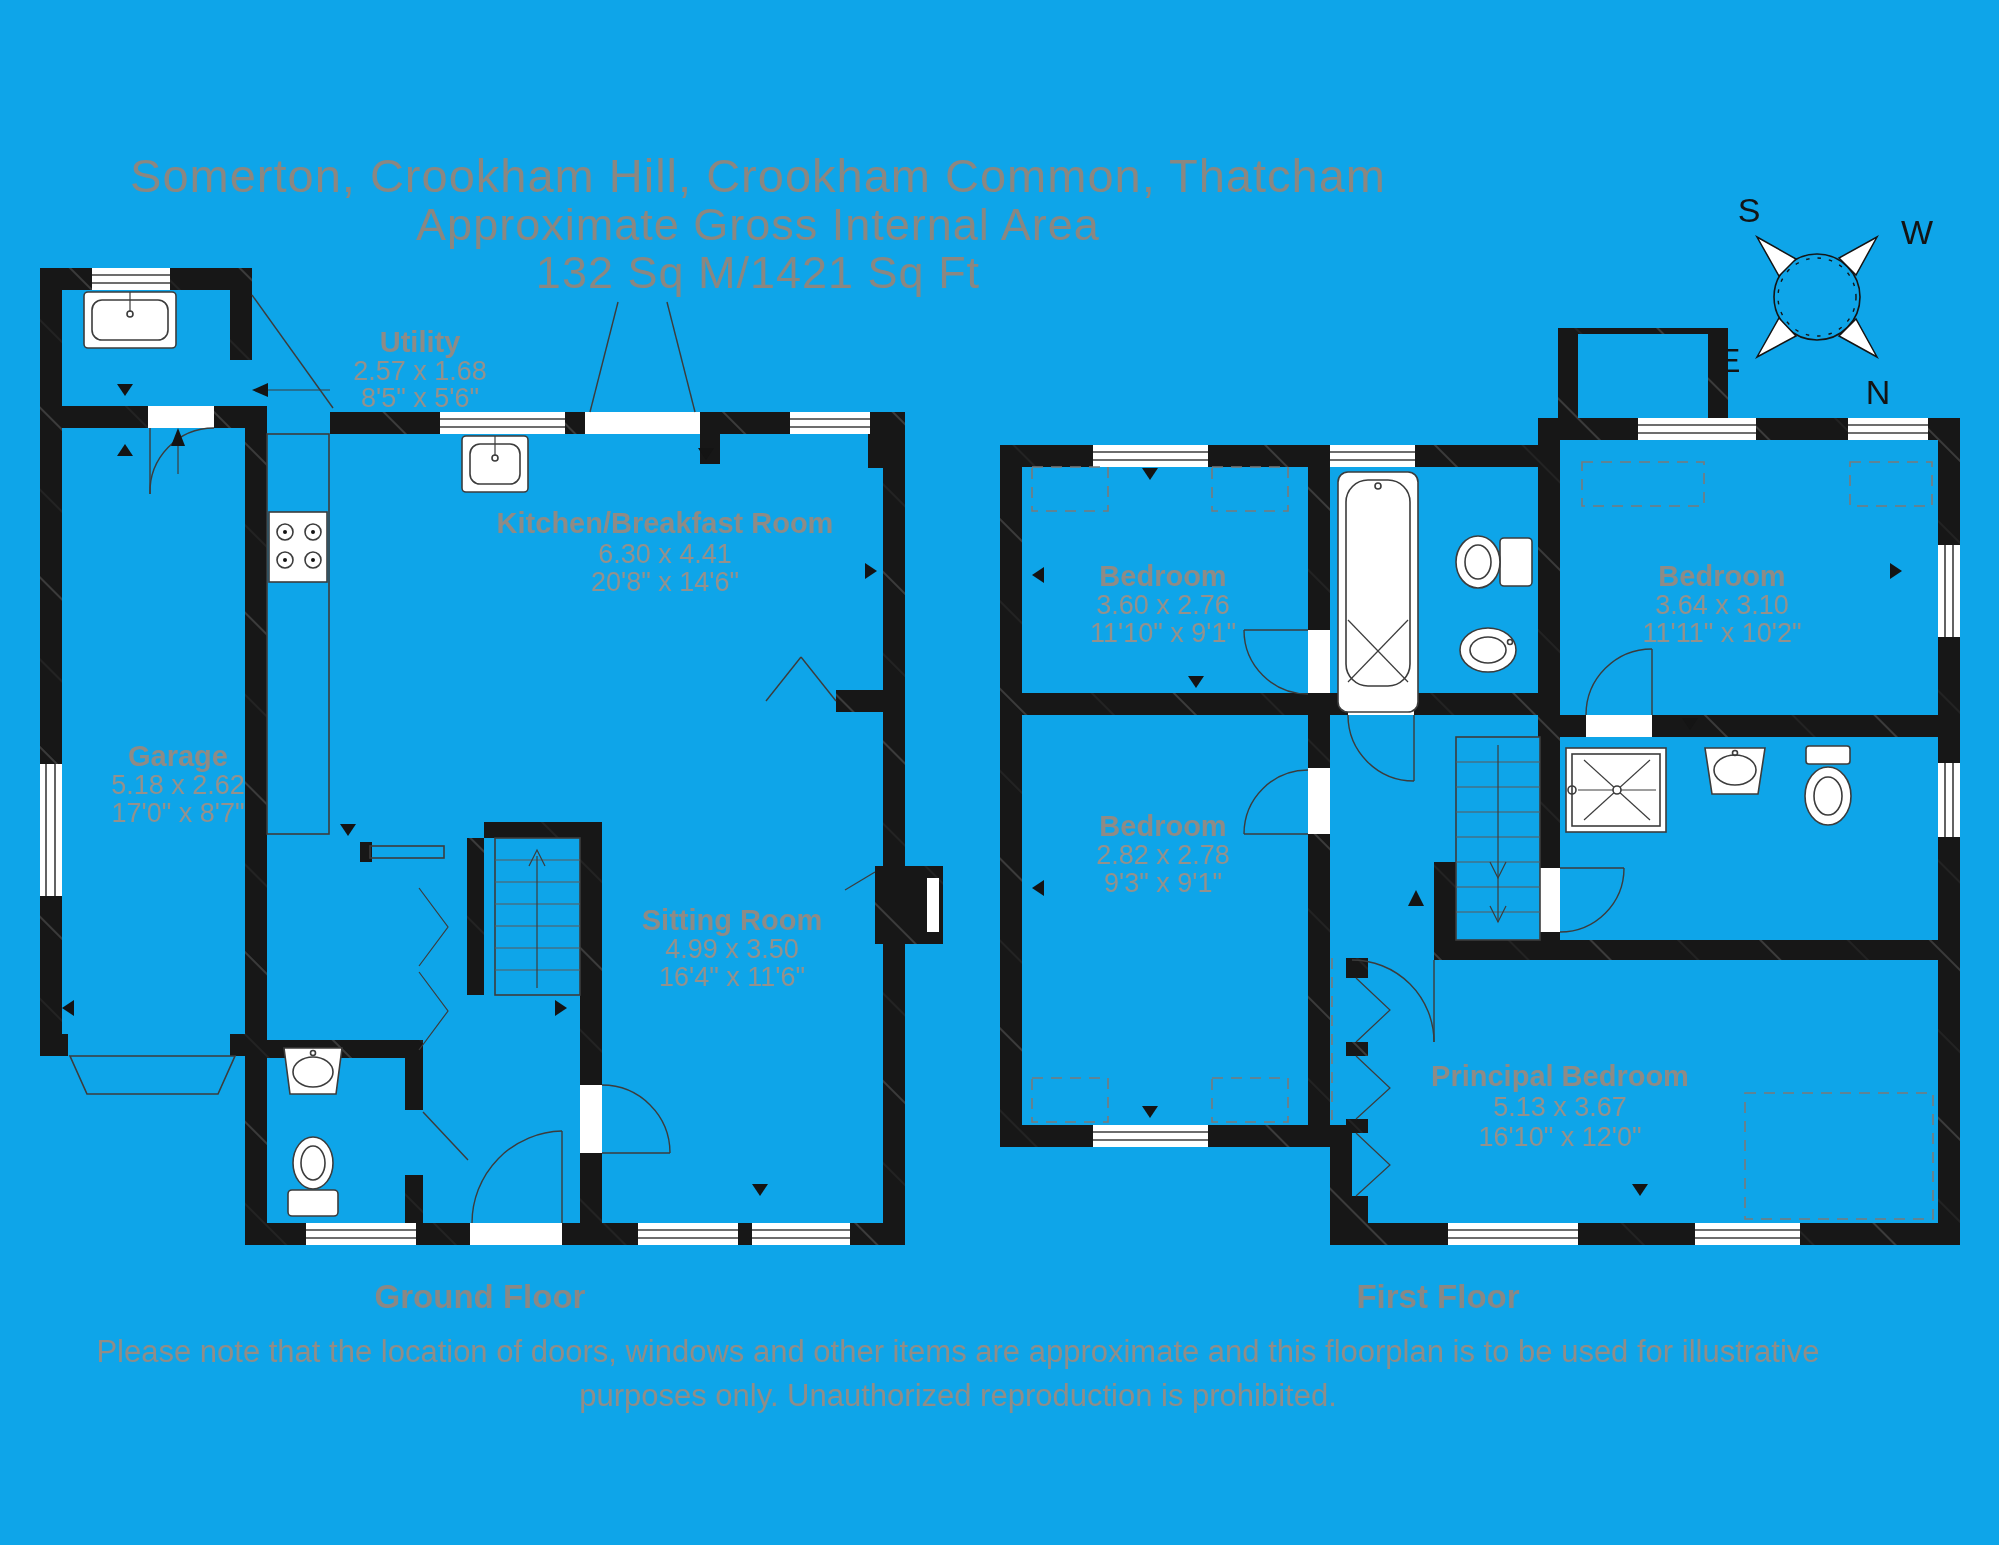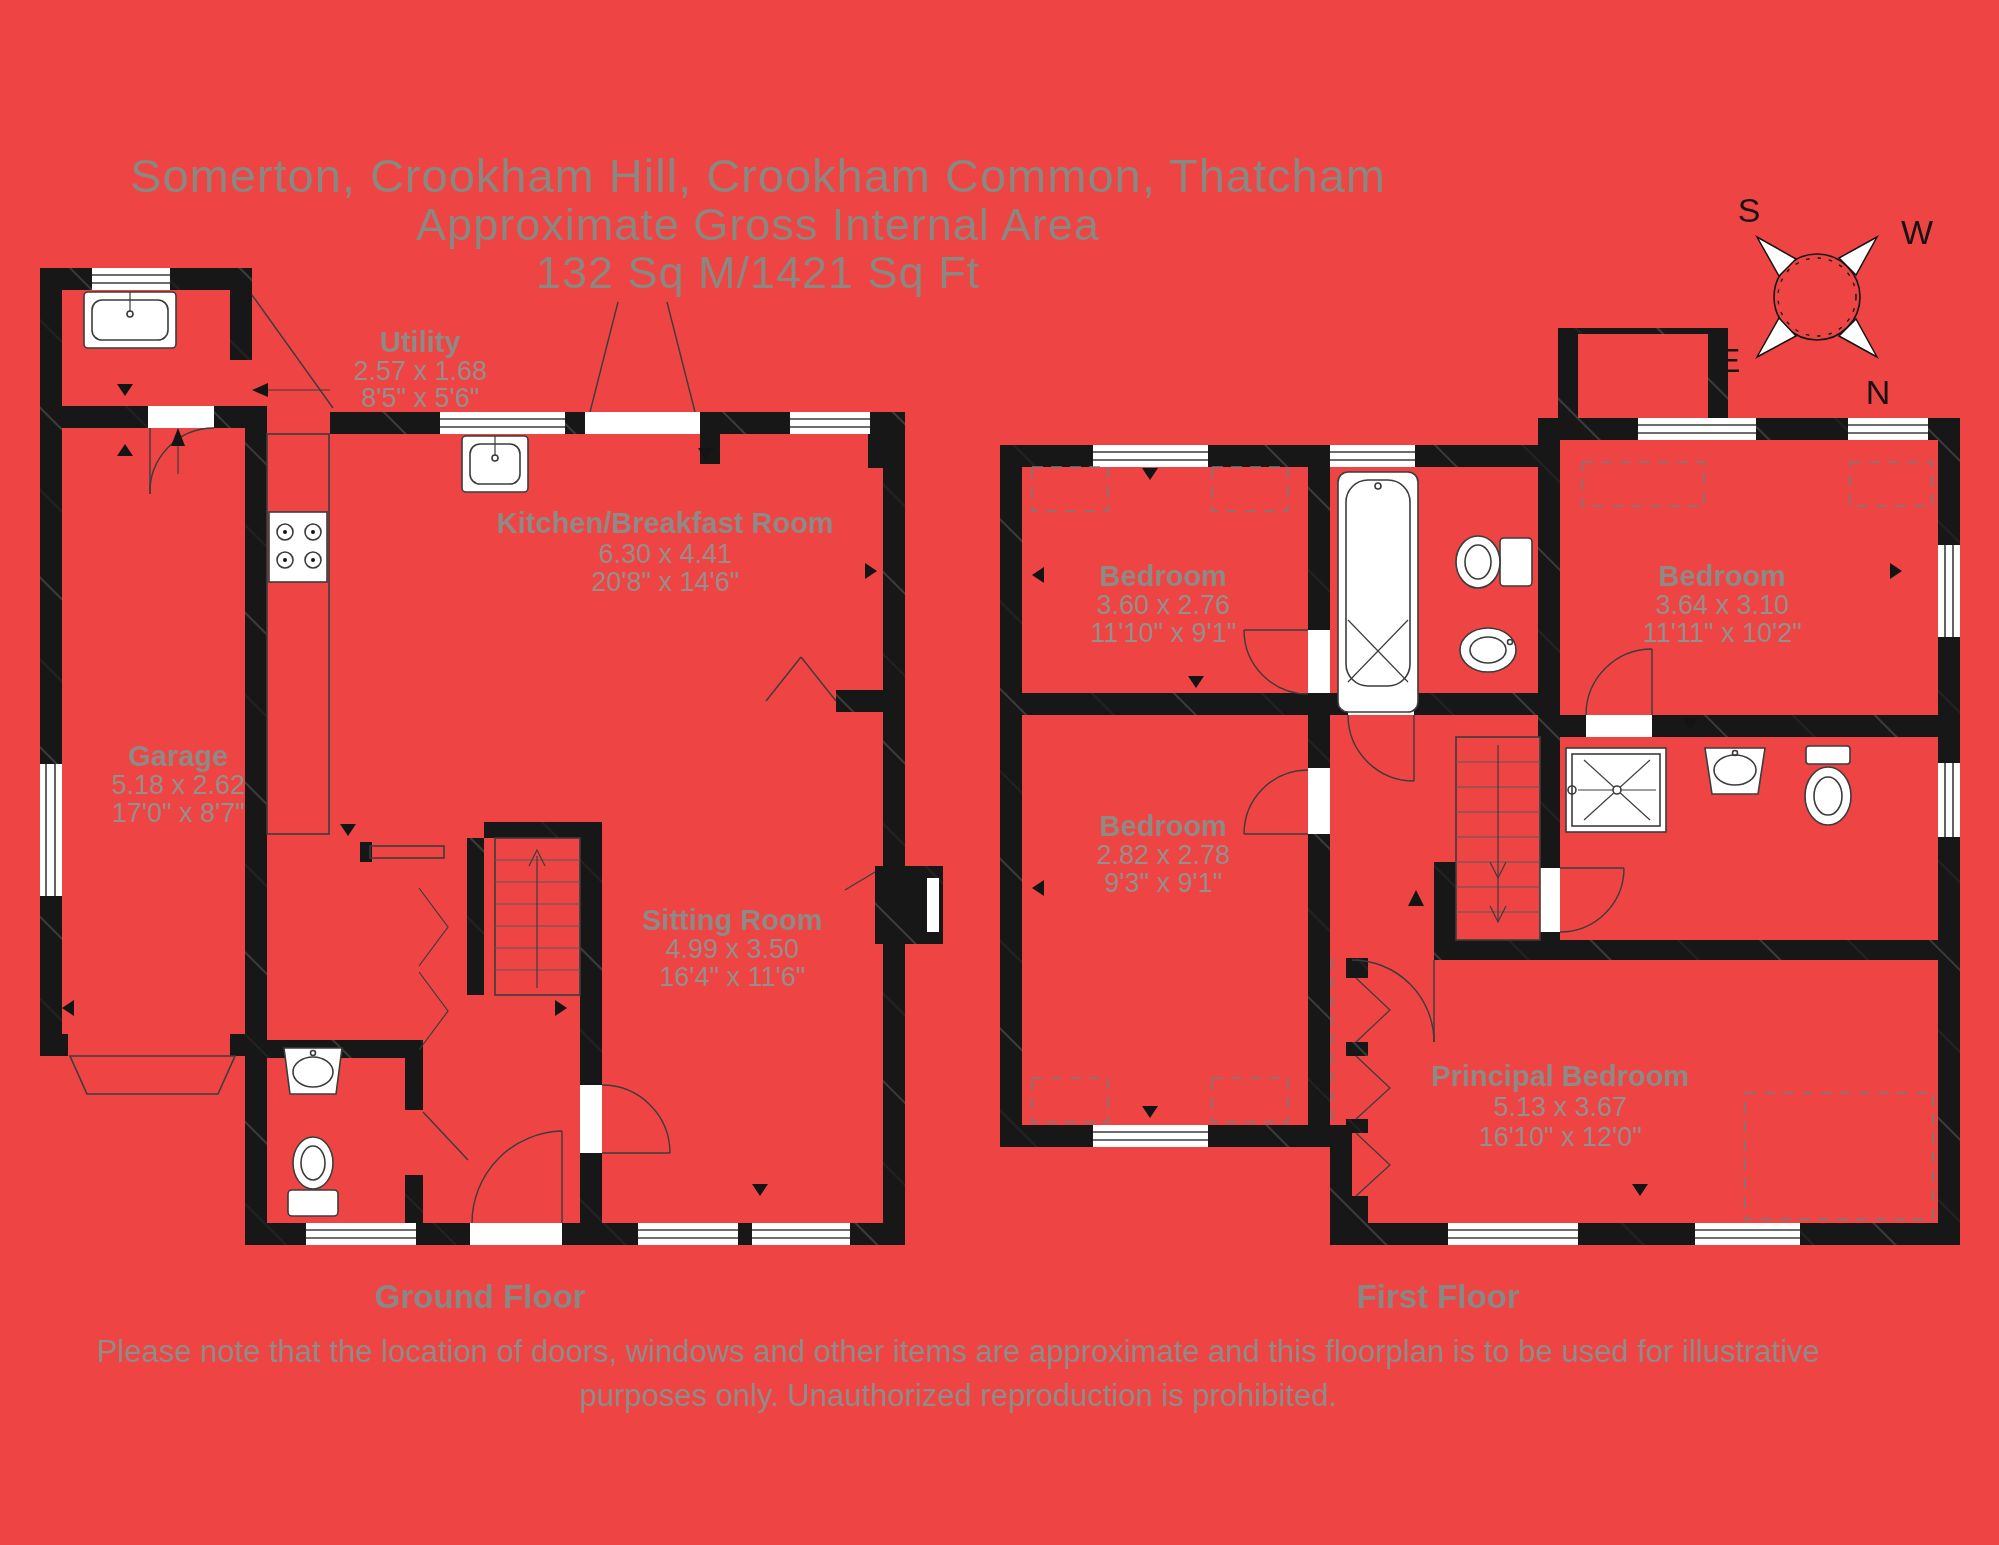--- a/index.html
+++ b/index.html
@@ -1,16 +1,16 @@
 <!DOCTYPE html>
 <html><head>
 <meta charset="utf-8">
 <style>
   html,body{margin:0;padding:0;background:#ffffff;}
-  .page{width:1999px;height:1545px;position:relative;background:#ef4444;overflow:hidden;
+  .page{width:1999px;height:1545px;position:relative;background:#0ea5e9;overflow:hidden;
         font-family:"Liberation Sans", sans-serif;}
   svg{display:block}
   
   .title-line{font-family:"Liberation Sans",sans-serif;fill:#8b8781;letter-spacing:1px;}
   .t1{font-size:47px;}
   .t2{font-size:45px;}
   .t3{font-size:45px;}
   .room-name{font-family:"Liberation Sans",sans-serif;font-weight:bold;font-size:29px;fill:#8e8b86;}
   .room-dim{font-family:"Liberation Sans",sans-serif;font-size:27px;fill:#94918c;}
   .floor-name{font-family:"Liberation Sans",sans-serif;font-weight:bold;font-size:33px;fill:#8a8885;}

